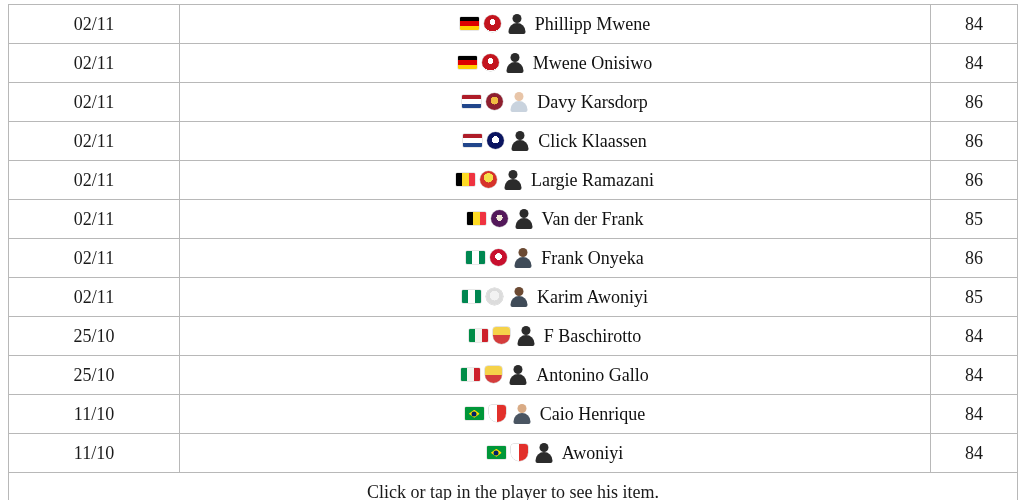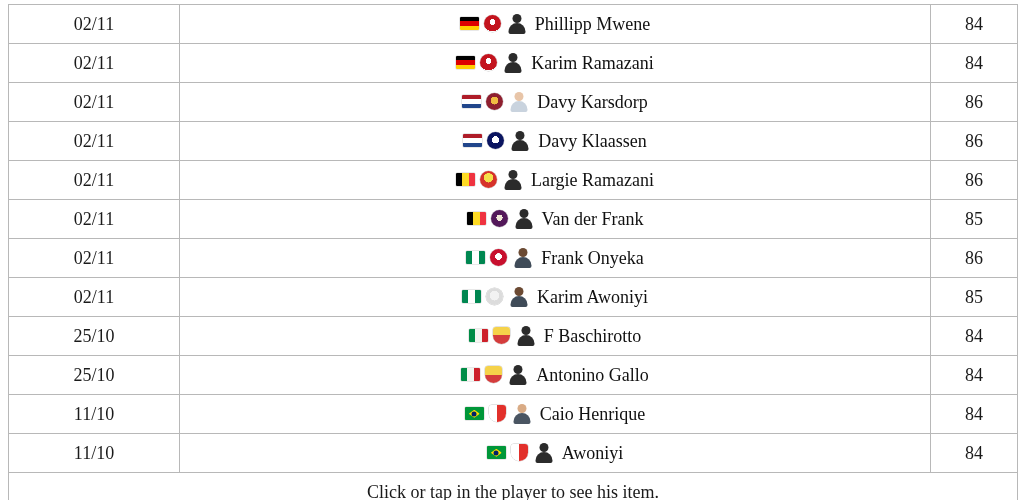--- a/index.html
+++ b/index.html
@@ -219,21 +219,21 @@
         </tr>
         <tr>
           <td class="date-cell">02/11</td>
           <td class="player-cell"><span class="player-inner">
               <span class="flag flag-de"></span>
               <span class="club-badge badge-mainz"></span>
               <span class="avatar">
                 <span class="head"></span>
                 <span class="body"></span>
               </span>
-              <span class="player-name">Karim Ramazani</span>
+              <span class="player-name">Mwene Onisiwo</span>
             </span></td>
           <td class="rating-cell">84</td>
         </tr>
         <tr>
           <td class="date-cell">02/11</td>
           <td class="player-cell"><span class="player-inner">
               <span class="flag flag-nl"></span>
               <span class="club-badge badge-roma"></span>
               <span class="avatar photo-light">
                 <span class="head"></span>
@@ -245,21 +245,21 @@
         </tr>
         <tr>
           <td class="date-cell">02/11</td>
           <td class="player-cell"><span class="player-inner">
               <span class="flag flag-nl"></span>
               <span class="club-badge badge-inter"></span>
               <span class="avatar">
                 <span class="head"></span>
                 <span class="body"></span>
               </span>
-              <span class="player-name">Davy Klaassen</span>
+              <span class="player-name">Click Klaassen</span>
             </span></td>
           <td class="rating-cell">86</td>
         </tr>
         <tr>
           <td class="date-cell">02/11</td>
           <td class="player-cell"><span class="player-inner">
               <span class="flag flag-be"></span>
               <span class="club-badge badge-almeria"></span>
               <span class="avatar">
                 <span class="head"></span>

